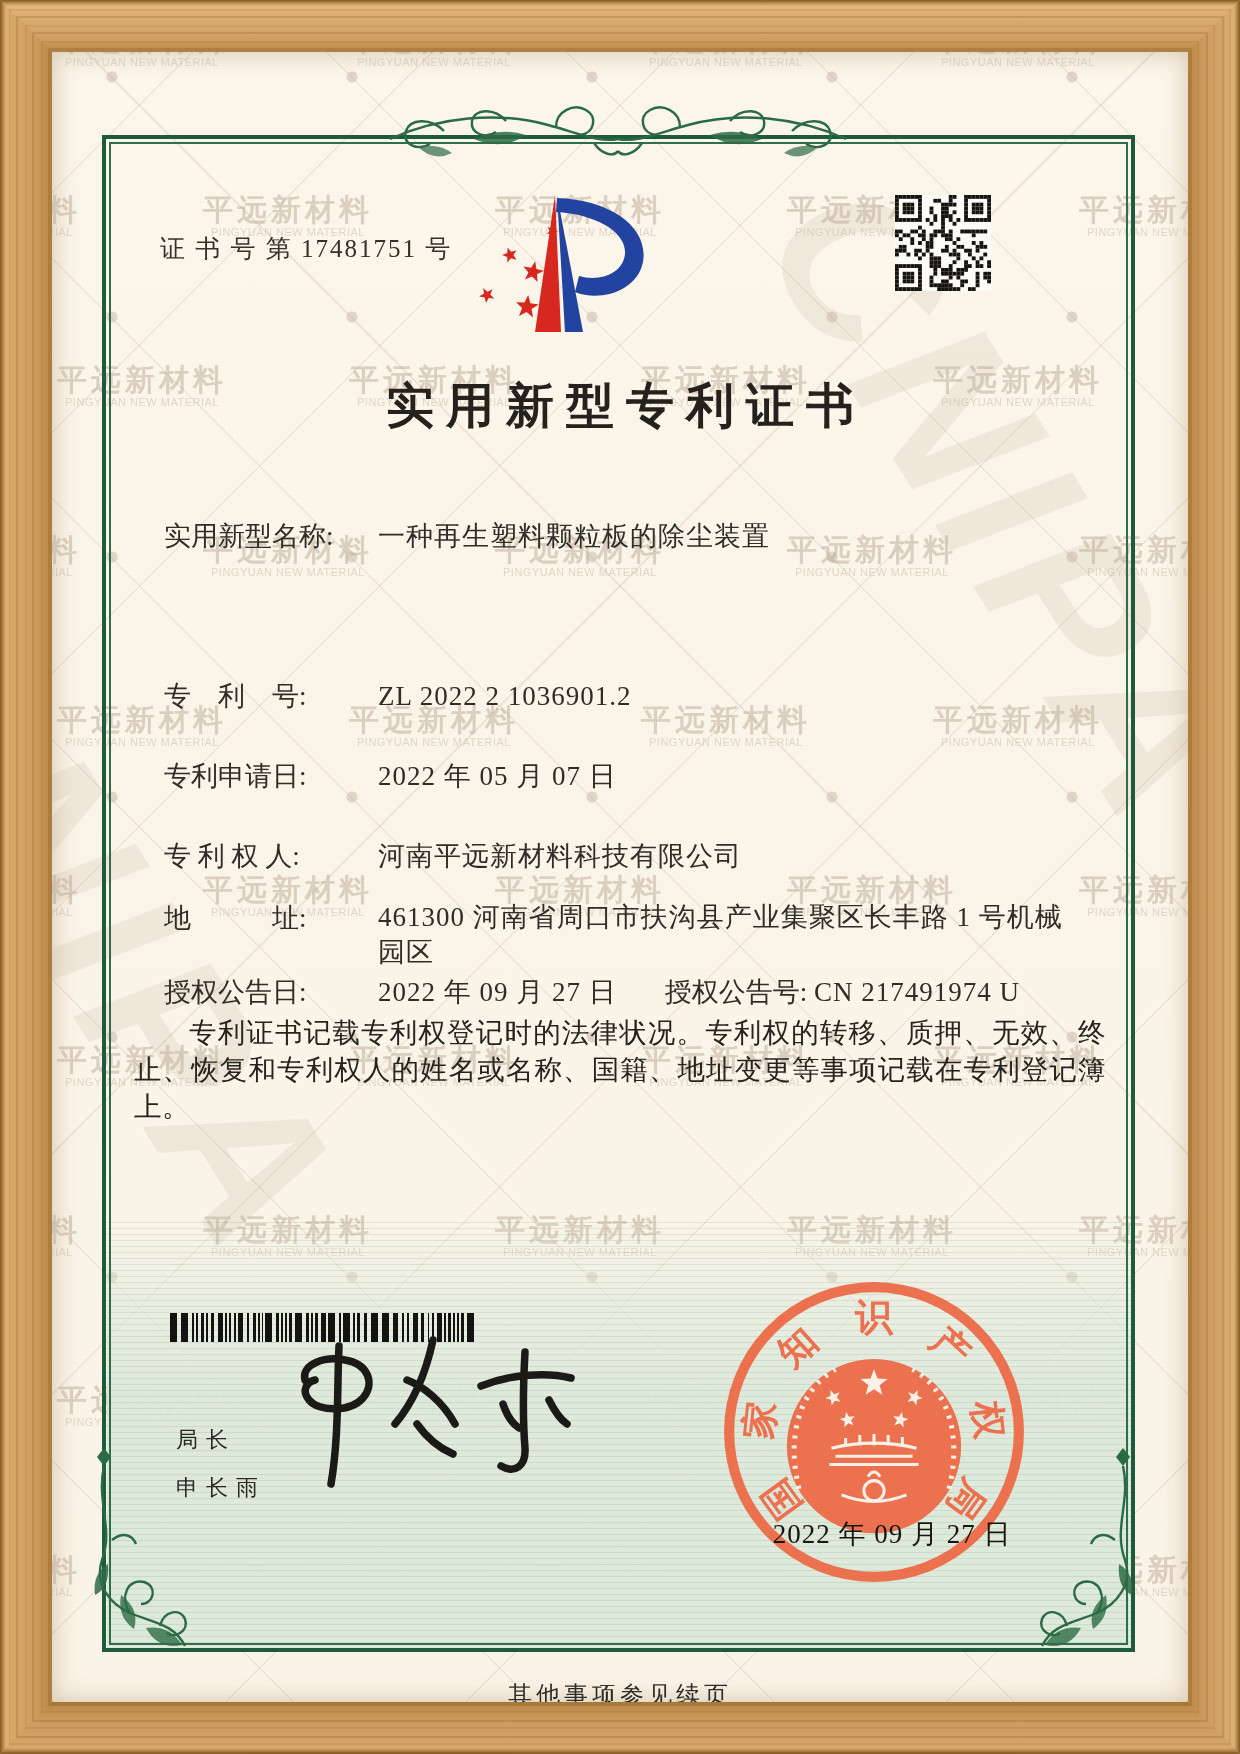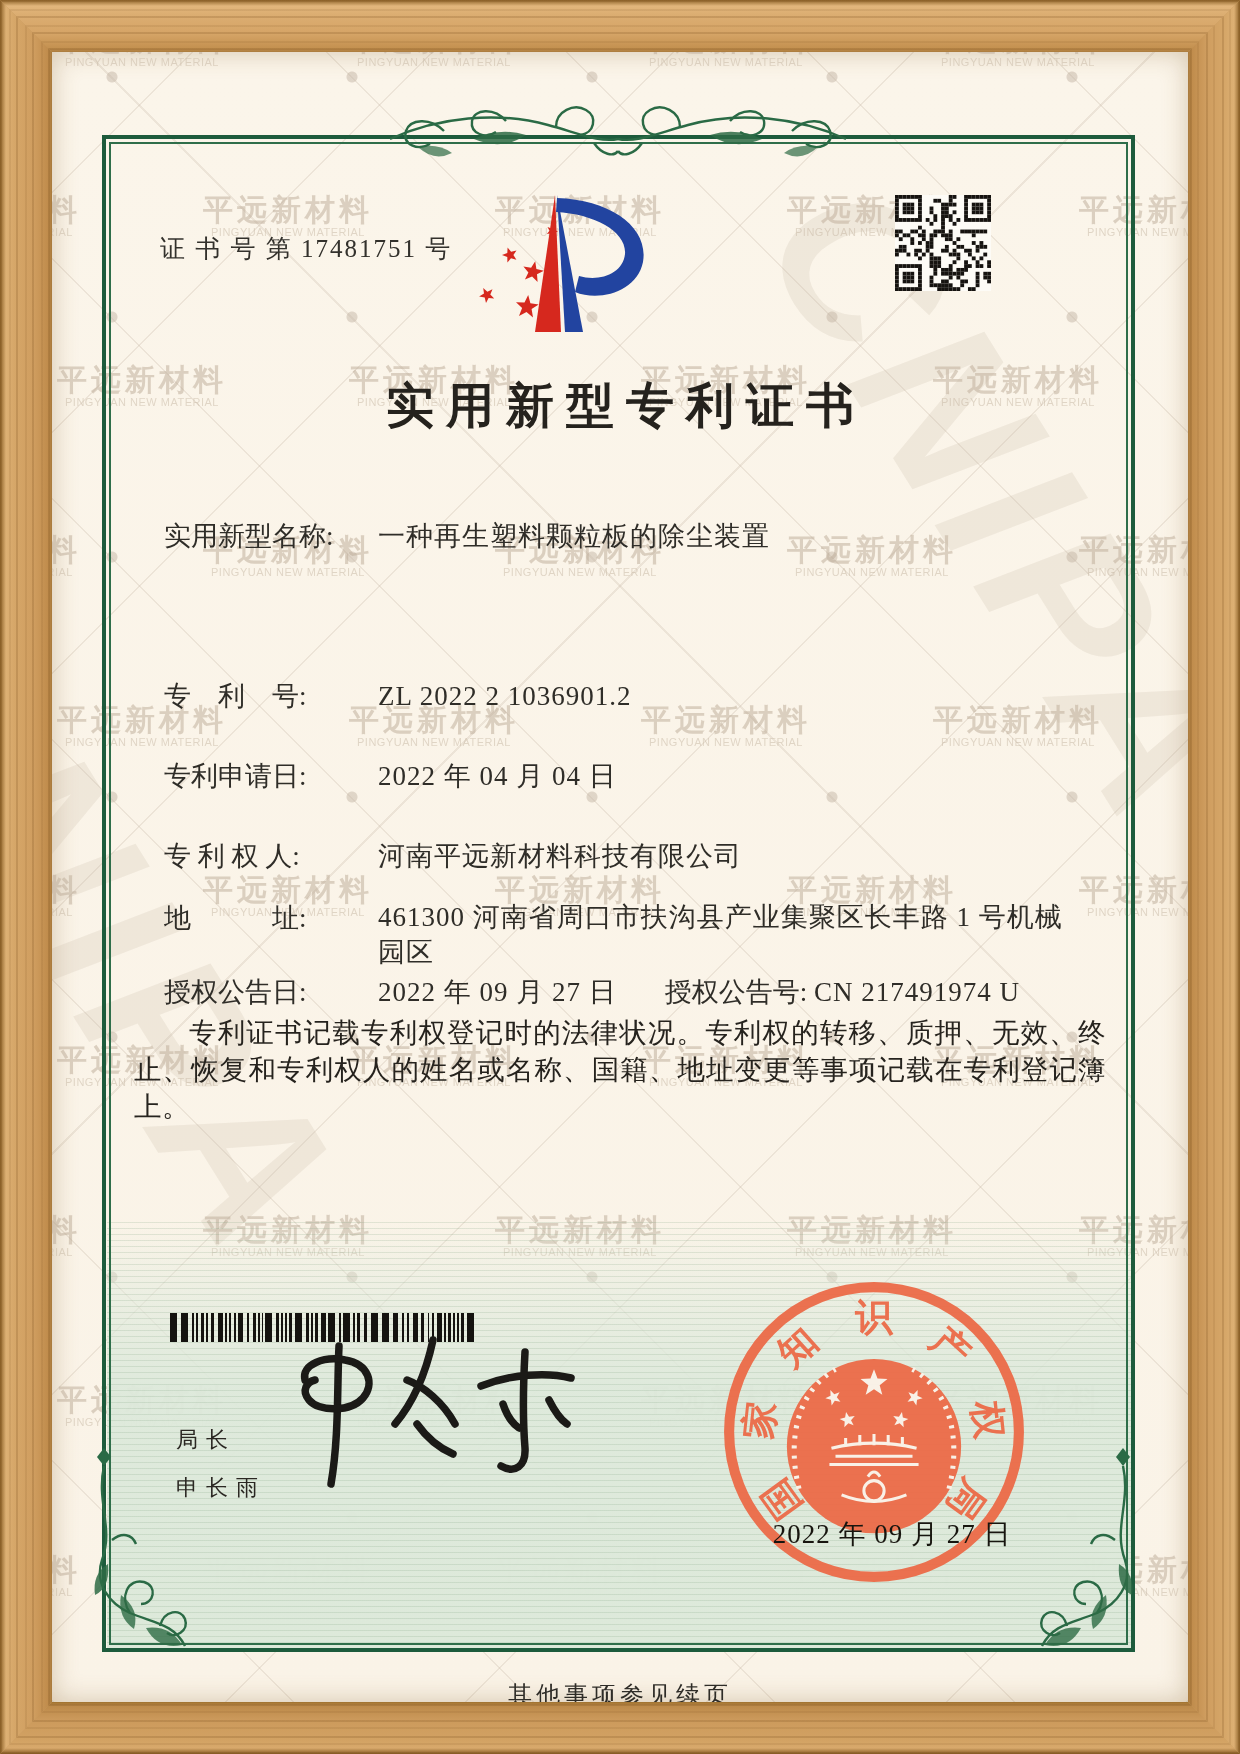--- a/index.html
+++ b/index.html
@@ -600,21 +600,21 @@
 
     <div class="title">实用新型专利证书</div>
 
     <div class="frow" style="top:466px;">
       <span class="lab">实用新型名称:</span><span class="val">一种再生塑料颗粒板的除尘装置</span>
     </div>
     <div class="frow" style="top:626px;">
       <span class="lab">专　利　号:</span><span class="val">ZL 2022 2 1036901.2</span>
     </div>
     <div class="frow" style="top:706px;">
-      <span class="lab">专利申请日:</span><span class="val">2022 年 04 月 04 日</span>
+      <span class="lab">专利申请日:</span><span class="val">2022 年 05 月 07 日</span>
     </div>
     <div class="frow" style="top:786px;">
       <span class="lab">专 利 权 人:</span><span class="val">河南平远新材料科技有限公司</span>
     </div>
     <div class="frow addr" style="top:848px;">
       <span class="lab">地　　　址:</span><span class="val">461300 河南省周口市扶沟县产业集聚区长丰路 1 号机械园区</span>
     </div>
     <div class="frow" style="top:922px;">
       <span><span class="lab">授权公告日:</span><span class="val">2022 年 09 月 27 日</span></span><span class="g2"><span>授权公告号:</span> <span class="val">CN 217491974 U</span></span>
     </div>

